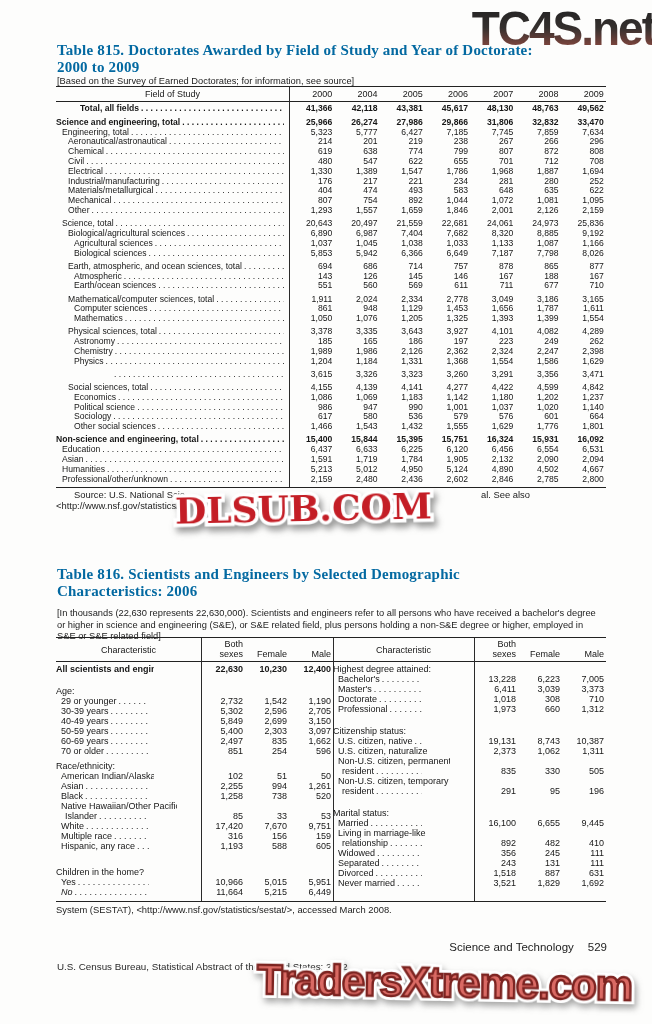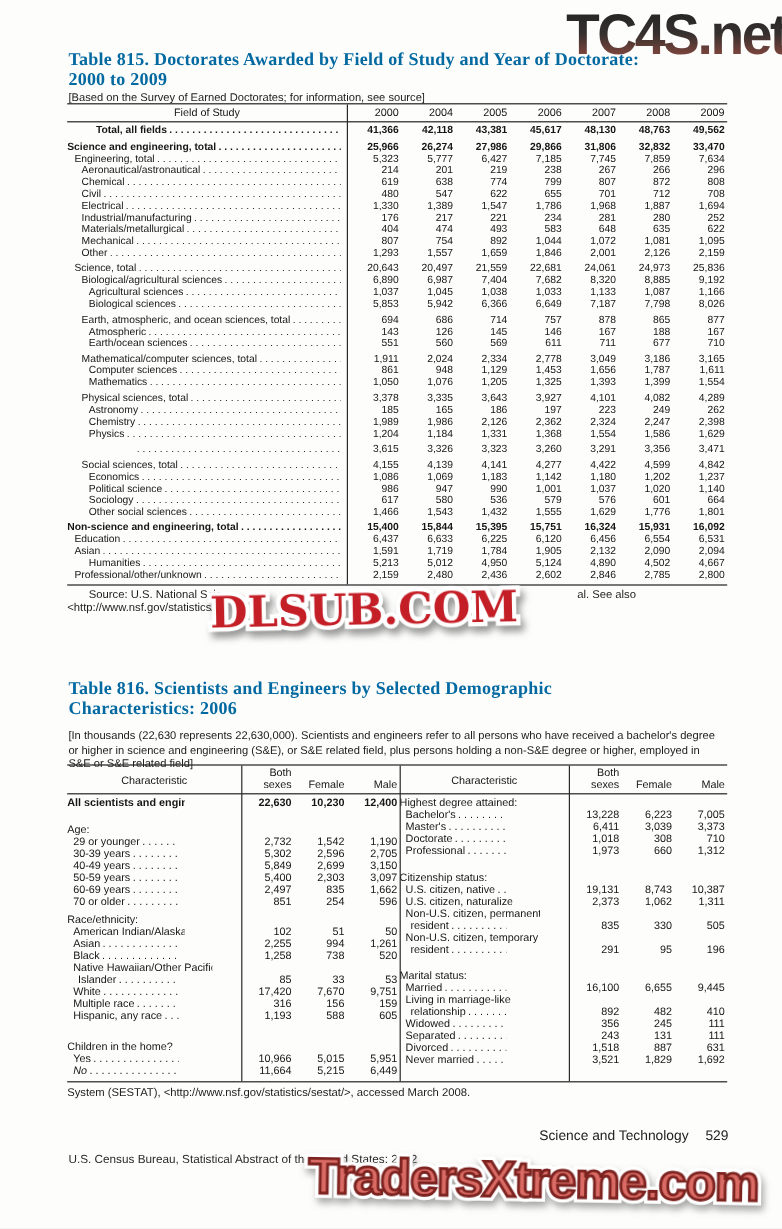--- a/index.html
+++ b/index.html
@@ -612,21 +612,21 @@
             <span>1,719</span>
             <span>1,784</span>
             <span>1,905</span>
             <span>2,132</span>
             <span>2,090</span>
             <span>2,094</span>
           </div>
         </div>
         <div class="trow">
           <div class="lab">
-            <span class="labtext" style="padding-left: 6px; margin-left: 12px;">Humanities</span>
+            <span class="labtext" style="padding-left: 6px;">Humanities</span>
             <span class="leader"></span>
           </div>
           <div class="vals">
             <span>5,213</span>
             <span>5,012</span>
             <span>4,950</span>
             <span>5,124</span>
             <span>4,890</span>
             <span>4,502</span>
             <span>4,667</span>

